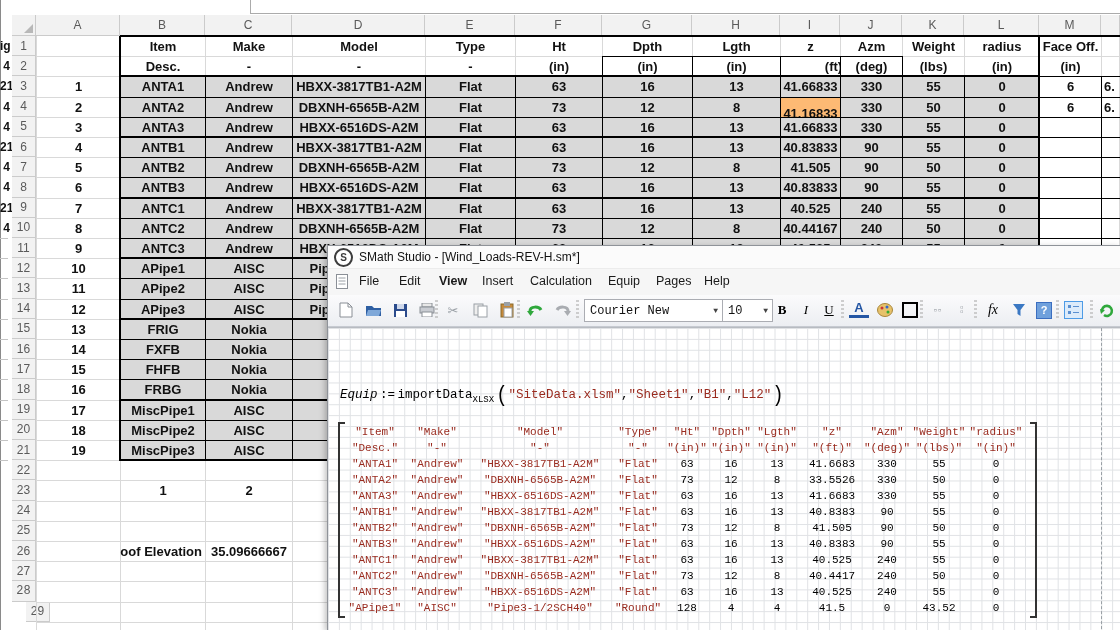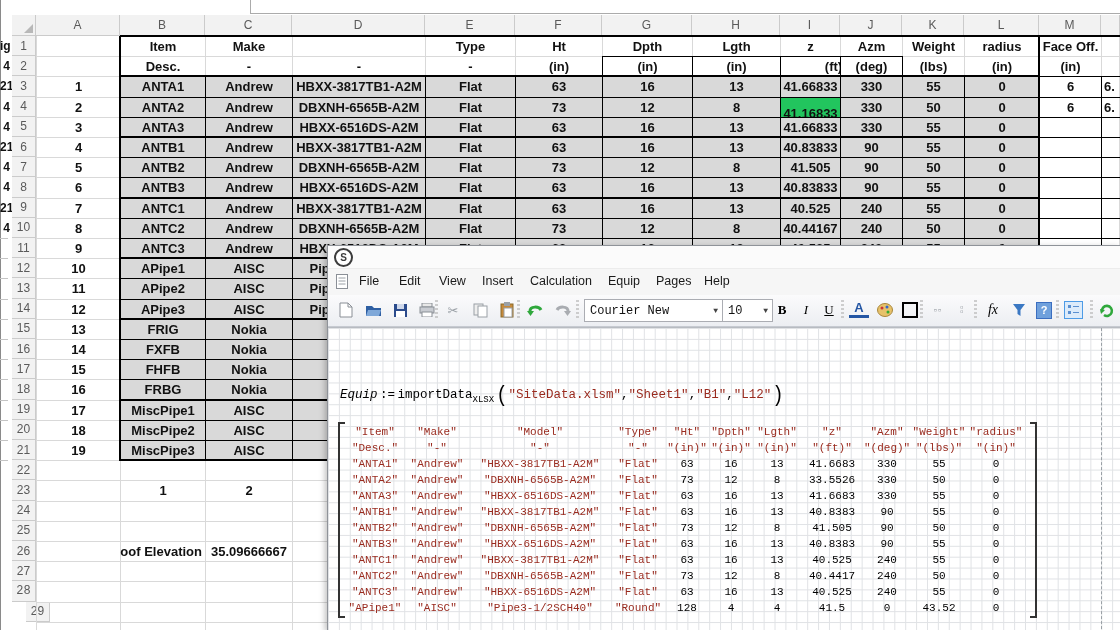--- a/index.html
+++ b/index.html
@@ -166,20 +166,21 @@
       <div class="abs" style="left: 36px; top: 480.4px; width: 1084px; height: 1px; background: rgb(217, 217, 217);"></div>
       <div class="abs" style="left: 36px; top: 500.6px; width: 1084px; height: 1px; background: rgb(217, 217, 217);"></div>
       <div class="abs" style="left: 36px; top: 520.8px; width: 1084px; height: 1px; background: rgb(217, 217, 217);"></div>
       <div class="abs" style="left: 36px; top: 541px; width: 1084px; height: 1px; background: rgb(217, 217, 217);"></div>
       <div class="abs" style="left: 36px; top: 561.2px; width: 1084px; height: 1px; background: rgb(217, 217, 217);"></div>
       <div class="abs" style="left: 36px; top: 581.4px; width: 1084px; height: 1px; background: rgb(217, 217, 217);"></div>
       <div class="abs" style="left: 36px; top: 601.6px; width: 1084px; height: 1px; background: rgb(217, 217, 217);"></div>
       <div class="abs" style="left: 36px; top: 621.8px; width: 1084px; height: 1px; background: rgb(217, 217, 217);"></div>
       <div class="xl-cell abs" style="left: 120px; top: 36px; width: 86px; height: 21.2px;">Item</div>
       <div class="xl-cell abs" style="left: 205px; top: 36px; width: 88px; height: 21.2px;">Make</div>
+      <div class="xl-cell abs" style="left: 292px; top: 36px; width: 134px; height: 21.2px;">Model</div>
       <div class="xl-cell abs" style="left: 425px; top: 36px; width: 91px; height: 21.2px;">Type</div>
       <div class="xl-cell abs" style="left: 515px; top: 36px; width: 88px; height: 21.2px;">Ht</div>
       <div class="xl-cell abs" style="left: 602px; top: 36px; width: 91px; height: 21.2px;">Dpth</div>
       <div class="xl-cell abs" style="left: 692px; top: 36px; width: 89px; height: 21.2px;">Lgth</div>
       <div class="xl-cell abs" style="left: 780px; top: 36px; width: 61px; height: 21.2px;">z</div>
       <div class="xl-cell abs" style="left: 840px; top: 36px; width: 63px; height: 21.2px;">Azm</div>
       <div class="xl-cell abs" style="left: 902px; top: 36px; width: 63px; height: 21.2px;">Weight</div>
       <div class="xl-cell abs" style="left: 964px; top: 36px; width: 76px; height: 21.2px;">radius</div>
       <div class="xl-cell abs" style="left: 1039px; top: 36px; width: 63px; height: 21.2px;">Face Off.</div>
       <div class="xl-cell abs" style="left: 120px; top: 56.2px; width: 86px; height: 21.2px;">Desc.</div>
@@ -209,21 +210,21 @@
       <div class="xl-cell abs" style="left: 1039px; top: 76.4px; width: 63px; height: 21.2px; border: 1px solid rgb(0, 0, 0);">6</div>
       <div class="xl-cell abs" style="left: 1101px; top: 76.4px; width: 20px; height: 21.2px; border: 1px solid rgb(0, 0, 0); justify-content: flex-start; padding-left: 2px;">6.</div>
       <div class="xl-cell abs" style="left: 36px; top: 96.6px; width: 85px; height: 21.2px;">2</div>
       <div class="xl-cell abs" style="left: 120px; top: 96.6px; width: 86px; height: 21.2px; background: rgb(217, 217, 217); border: 1px solid rgb(0, 0, 0);">ANTA2</div>
       <div class="xl-cell abs" style="left: 205px; top: 96.6px; width: 88px; height: 21.2px; background: rgb(217, 217, 217); border: 1px solid rgb(0, 0, 0);">Andrew</div>
       <div class="xl-cell abs" style="left: 292px; top: 96.6px; width: 134px; height: 21.2px; background: rgb(217, 217, 217); border: 1px solid rgb(0, 0, 0);">DBXNH-6565B-A2M</div>
       <div class="xl-cell abs" style="left: 425px; top: 96.6px; width: 91px; height: 21.2px; background: rgb(217, 217, 217); border: 1px solid rgb(0, 0, 0);">Flat</div>
       <div class="xl-cell abs" style="left: 515px; top: 96.6px; width: 88px; height: 21.2px; background: rgb(217, 217, 217); border: 1px solid rgb(0, 0, 0);">73</div>
       <div class="xl-cell abs" style="left: 602px; top: 96.6px; width: 91px; height: 21.2px; background: rgb(217, 217, 217); border: 1px solid rgb(0, 0, 0);">12</div>
       <div class="xl-cell abs" style="left: 692px; top: 96.6px; width: 89px; height: 21.2px; background: rgb(217, 217, 217); border: 1px solid rgb(0, 0, 0);">8</div>
-      <div class="xl-cell abs" style="left: 780px; top: 96.6px; width: 61px; height: 34px; background: #22c55e; border: 1px solid rgb(0, 0, 0);">41.16833</div>
+      <div class="xl-cell abs" style="left: 780px; top: 96.6px; width: 61px; height: 34px; background: #fdba74; border: 1px solid rgb(0, 0, 0);">41.16833</div>
       <div class="xl-cell abs" style="left: 840px; top: 96.6px; width: 63px; height: 21.2px; background: rgb(217, 217, 217); border: 1px solid rgb(0, 0, 0);">330</div>
       <div class="xl-cell abs" style="left: 902px; top: 96.6px; width: 63px; height: 21.2px; background: rgb(217, 217, 217); border: 1px solid rgb(0, 0, 0);">50</div>
       <div class="xl-cell abs" style="left: 964px; top: 96.6px; width: 76px; height: 21.2px; background: rgb(217, 217, 217); border: 1px solid rgb(0, 0, 0);">0</div>
       <div class="xl-cell abs" style="left: 1039px; top: 96.6px; width: 63px; height: 21.2px; border: 1px solid rgb(0, 0, 0);">6</div>
       <div class="xl-cell abs" style="left: 1101px; top: 96.6px; width: 20px; height: 21.2px; border: 1px solid rgb(0, 0, 0); justify-content: flex-start; padding-left: 2px;">6.</div>
       <div class="xl-cell abs" style="left: 36px; top: 116.8px; width: 85px; height: 21.2px;">3</div>
       <div class="xl-cell abs" style="left: 120px; top: 116.8px; width: 86px; height: 21.2px; background: rgb(217, 217, 217); border: 1px solid rgb(0, 0, 0);">ANTA3</div>
       <div class="xl-cell abs" style="left: 205px; top: 116.8px; width: 88px; height: 21.2px; background: rgb(217, 217, 217); border: 1px solid rgb(0, 0, 0);">Andrew</div>
       <div class="xl-cell abs" style="left: 292px; top: 116.8px; width: 134px; height: 21.2px; background: rgb(217, 217, 217); border: 1px solid rgb(0, 0, 0);">HBXX-6516DS-A2M</div>
       <div class="xl-cell abs" style="left: 425px; top: 116.8px; width: 91px; height: 21.2px; background: rgb(217, 217, 217); border: 1px solid rgb(0, 0, 0);">Flat</div>
@@ -472,33 +473,34 @@
       <div class="groupbox abs" style="left: 119px; top: 136px; width: 921px; height: 62.6px;"></div>
       <div class="groupbox abs" style="left: 119px; top: 196.6px; width: 921px; height: 62.6px;"></div>
       <div class="groupbox abs" style="left: 119px; top: 257.2px; width: 921px; height: 62.6px;"></div>
       <div class="groupbox abs" style="left: 119px; top: 317.8px; width: 921px; height: 82.8px;"></div>
       <div class="groupbox abs" style="left: 119px; top: 398.6px; width: 921px; height: 62.6px;"></div>
     </div>
 
   <div id="smath" class="abs" style="left:327px;top:245px;width:793px;height:385px;">
     <div class="sm-title">
       <span class="sm-logo">S</span>
+      <span>SMath Studio - [Wind_Loads-REV-H.sm*]</span>
     </div>
     <div class="sm-menubar" id="sm-menubar">
       <span class="sm-menuitem" style="left:8px;top:5px;">
         <svg width="12" height="15" viewBox="0 0 12 15">
             <rect x="0.5" y="0.5" width="11" height="14" fill="#fff" stroke="#8a8f96"></rect>
             <line x1="2.5" y1="4" x2="9.5" y2="4" stroke="#9aa0a6"></line>
             <line x1="2.5" y1="7" x2="9.5" y2="7" stroke="#9aa0a6"></line>
             <line x1="2.5" y1="10" x2="9.5" y2="10" stroke="#9aa0a6"></line>
           </svg>
       </span>
     <span class="sm-menuitem" style="left: 31px;">File</span>
         <span class="sm-menuitem" style="left: 71px;">Edit</span>
-        <span class="sm-menuitem" style="left: 111px;">View</span>
+        <span class="sm-menuitem" style="left: 111px; font-weight: bold;">View</span>
         <span class="sm-menuitem" style="left: 154px;">Insert</span>
         <span class="sm-menuitem" style="left: 202px;">Calculation</span>
         <span class="sm-menuitem" style="left: 280px;">Equip</span>
         <span class="sm-menuitem" style="left: 328px;">Pages</span>
         <span class="sm-menuitem" style="left: 376px;">Help</span>
       </div>
     <div class="sm-toolbar" id="sm-toolbar">
         <div class="tb-ic" style="left: 8px;">
           <svg width="14" height="16" viewBox="0 0 14 16">
             <path d="M1 1 h8 l4 4 v10 h-12 z" fill="#fff" stroke="#8a8f96"></path>

